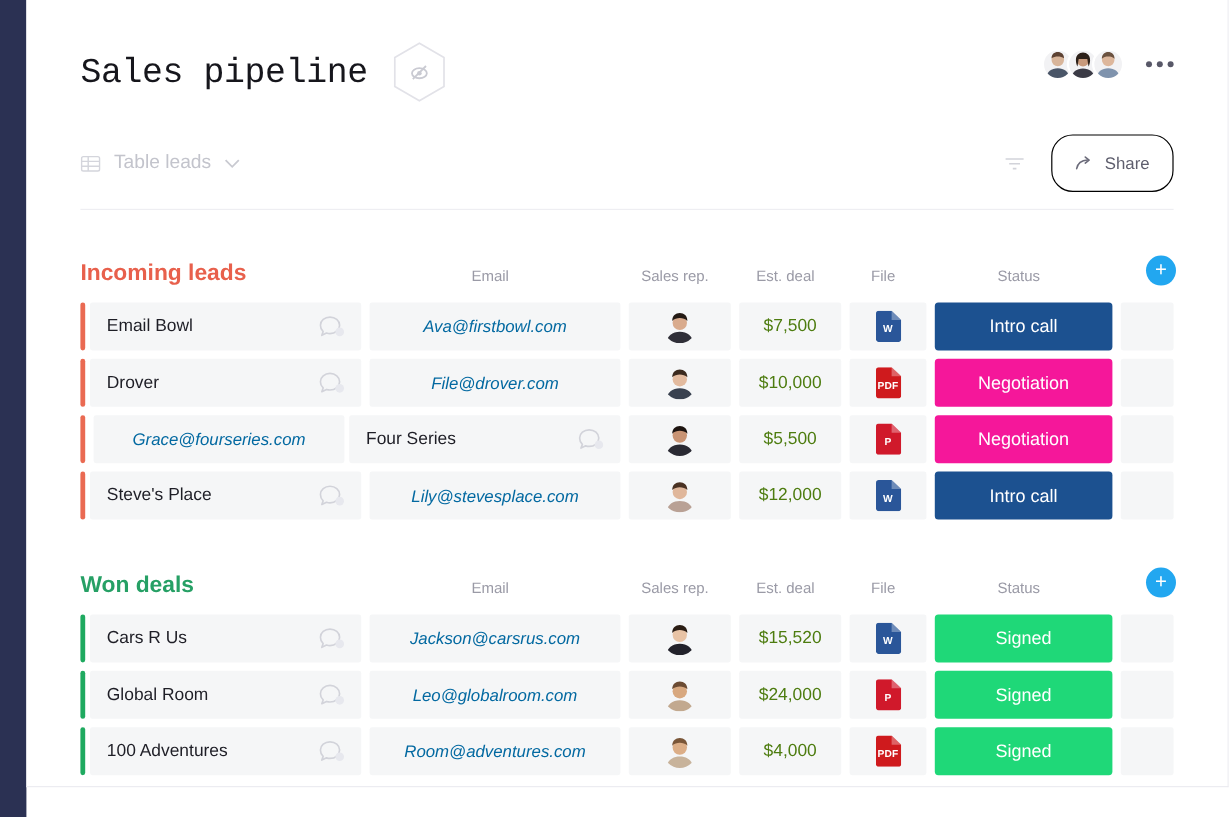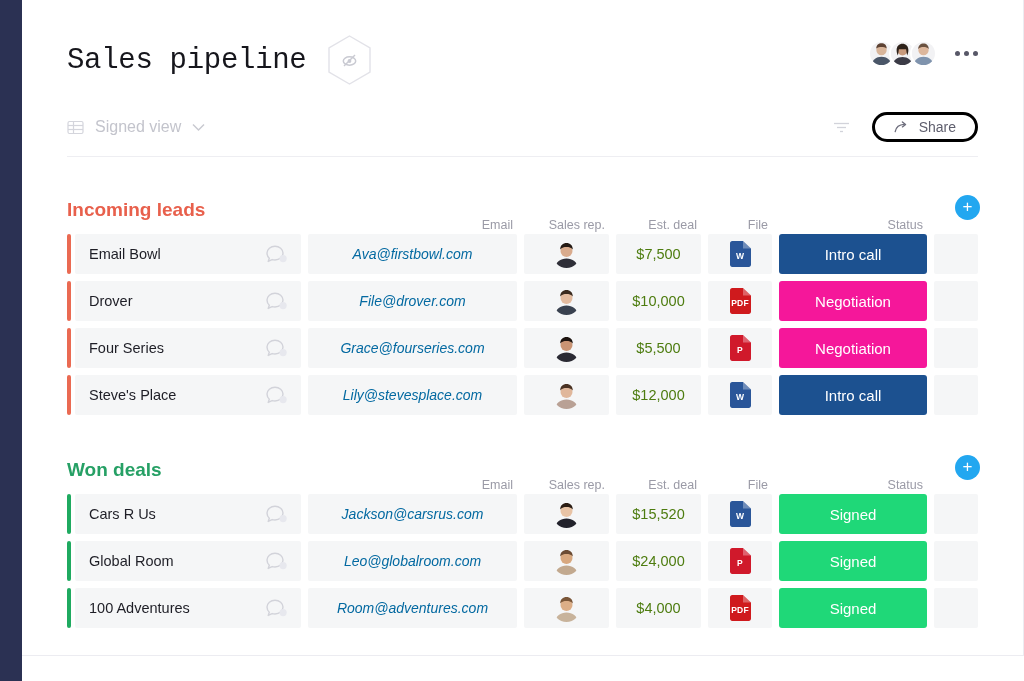--- a/index.html
+++ b/index.html
@@ -71,23 +71,23 @@
     border-bottom: 1px solid #eeeef2;
   }
   .view-sel { display: flex; align-items: center; gap: 11px; cursor: pointer; }
   .view-label { font-size: 16px; color: #c3c4cc; }
   .chev { color: #c9cad1; font-size: 13px; line-height: 1; }
   .tbl-icon { color: #d4d5dc; display: flex; }
   .toolbar-right { display: flex; align-items: center; gap: 22px; }
   .filter-icon { color: #d2d3da; display:flex; }
   .share-btn {
     display: flex; align-items: center; gap: 9px;
-    border: 3px solid #000000;
+    border: 1px solid #000000;
     border-radius: 18px;
-    height: 30px;
+    height: 48px;
     padding: 0 19px;
     background: #fff;
     cursor: pointer;
   }
   .share-btn .lbl { font-size: 14px; color: #5e5e6d; }
 
   
   .section { margin-top: 40px; }
   .section.second { margin-top: 42px; }
 
@@ -97,22 +97,22 @@
     display: flex; align-items: center;
   }
   .sec-title { font-size: 19px; font-weight: 700; }
   .sec-title.leads { color: #e8604c; }
   .sec-title.won   { color: #26a065; }
 
   .colhead {
     position: absolute;
     font-size: 12.5px;
     color: #9a9aa6;
-    text-align: right;
-    top: 21px;
+    text-align: center;
+    top: 8px;
   }
   .add-btn {
     position: absolute;
     right: -2px; top: -2px;
     width: 25px; height: 25px;
     border-radius: 50%;
     background: #22a7f0;
     color: #fff;
     font-size: 17px; line-height: 23px;
     text-align: center;
@@ -237,21 +237,21 @@
       <div class="toolbar">
         <div class="view-sel">
           <span class="tbl-icon">
             <svg width="17" height="17" viewBox="0 0 17 17">
               <rect x="1" y="2.5" width="15" height="12" rx="1.5" fill="none" stroke="currentColor" stroke-width="1.2"></rect>
               <line x1="1" y1="6.5" x2="16" y2="6.5" stroke="currentColor" stroke-width="1.2"></line>
               <line x1="1" y1="10.5" x2="16" y2="10.5" stroke="currentColor" stroke-width="1.2"></line>
               <line x1="6.5" y1="2.5" x2="6.5" y2="14.5" stroke="currentColor" stroke-width="1.2"></line>
             </svg>
           </span>
-          <span class="view-label">Signed view</span>
+          <span class="view-label">Table leads</span>
           <span class="chev">
             <svg width="13" height="9" viewBox="0 0 13 9">
                 <polyline points="1,1.5 6.5,7 12,1.5" fill="none" stroke="currentColor" stroke-width="1.5"></polyline>
               </svg>
           </span>
         </div>
         <div class="toolbar-right">
           <span class="filter-icon">
             <svg width="17" height="13" viewBox="0 0 17 13">
               <line x1="1" y1="2.5" x2="16" y2="2.5" stroke="currentColor" stroke-width="1.3"></line>
@@ -356,31 +356,31 @@
                     <span>PDF</span>
                   </span>
                 </div>
                 <div class="cell c-status">
                   <span class="pill" style="background:#f5179a">Negotiation</span>
                 </div>
                 <div class="cell c-tail"></div>
               </div>
               <div class="row">
                 <div class="bar leads"></div>
+                <div class="cell c-email">
+                  <span class="email-txt">Grace@fourseries.com</span>
+                </div>
                 <div class="cell c-name">
                   <span class="name-txt">Four Series</span>
                   <span class="bubble">
                     <svg width="21" height="19" viewBox="0 0 21 19">
                       <path d="M1 8.1C1 4.2 4.6 1.2 9 1.2s8 3 8 6.9-3.6 6.9-8 6.9c-1 0-2-.16-2.9-.45L2.2 16.4l1.1-3.1C1.9 12 1 10.2 1 8.1z" fill="none" stroke="currentColor" stroke-width="1.4" stroke-linejoin="round"></path>
                       <circle cx="17.1" cy="13.6" r="3.6" fill="#e7e8ee"></circle>
                     </svg>
                   </span>
-                </div>
-                <div class="cell c-email">
-                  <span class="email-txt">Grace@fourseries.com</span>
                 </div>
                 <div class="cell c-rep">
                   <span class="rep-av"><svg width="27" height="27" viewBox="0 0 27 27">
                       <rect width="27" height="27" fill="#f5f6f7"></rect>
                       <circle cx="13.5" cy="10" r="6" fill="#c99474"></circle>
                       <path d="M2.5 27c0-6 5-9.5 11-9.5S24.5 21 24.5 27z" fill="#2a2a33"></path>
                       <path d="M7.2 8.4c0-4.2 2.8-6.5 6.3-6.5s6.3 2.3 6.3 6.5c-1.7-1.8-3.9-2.4-6.3-2.4S8.9 6.6 7.2 8.4z" fill="#1d1410"></path>
                     </svg></span>
                 </div>
                 <div class="cell c-deal">

